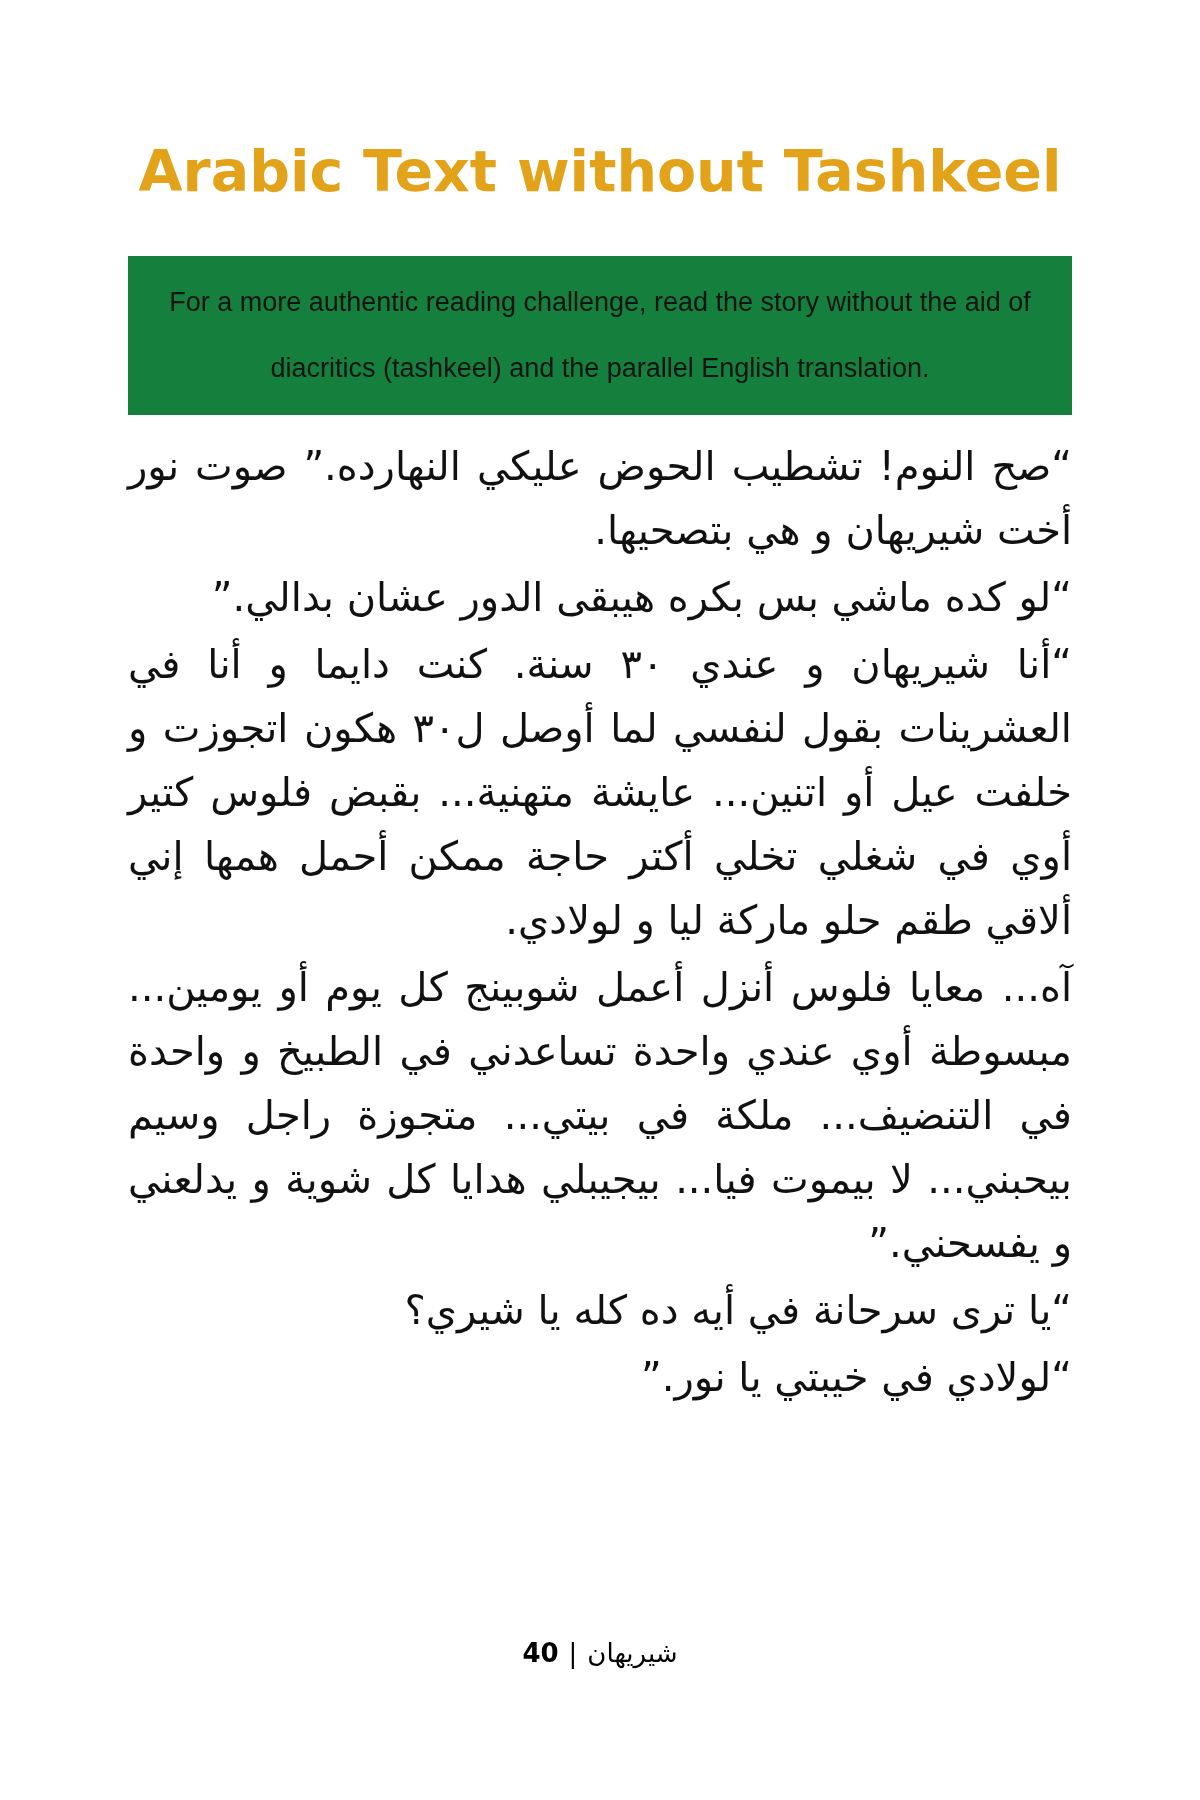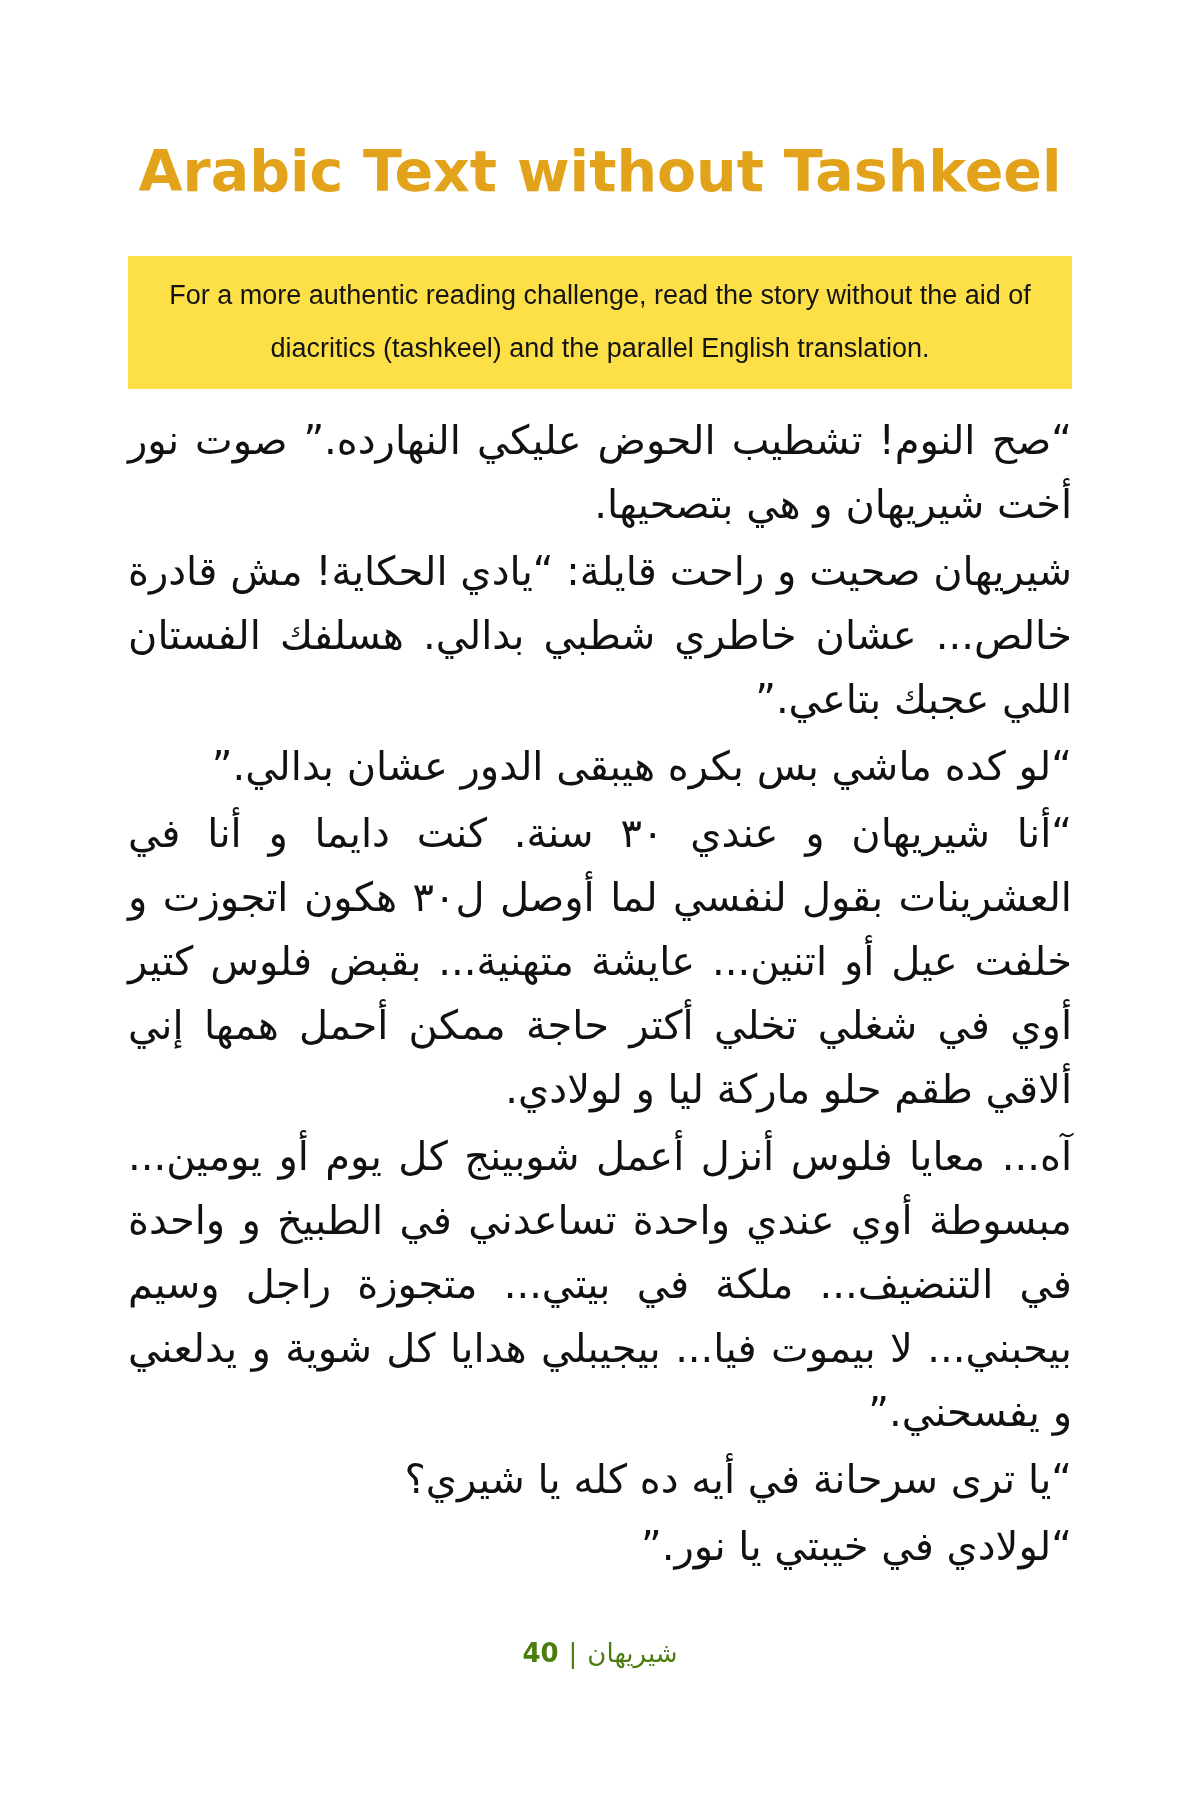--- a/index.html
+++ b/index.html
@@ -23,26 +23,26 @@
     text-align: center;
     font-family: "DejaVu Sans", sans-serif;
     font-weight: bold;
     font-size: 57px;
     letter-spacing: 0px;
     color: #E2A31B;
     white-space: nowrap;
   }
   .intro-note {
     margin-top: 52px;
-    background: #fde047;
+    background: #15803d;
     color: #141414;
     text-align: center;
     font-family: "Liberation Sans", sans-serif;
     font-size: 27px;
-    line-height: 53px;
+    line-height: 66px;
     padding: 13px 30px 14px 30px;
   }
   .story {
     margin-top: 19px;
     direction: rtl;
   }
   .story p {
     font-family: "DejaVu Sans", sans-serif;
     font-size: 40px;
     color: #111111;
@@ -52,37 +52,36 @@
   }
   .page-footer {
     position: absolute;
     left: 0;
     right: 0;
     top: 1638px;
     text-align: center;
     direction: rtl;
     font-family: "DejaVu Sans", sans-serif;
     font-size: 26px;
-    color: #4d7c0f;
+    color: #000000;
   }
   .page-footer .sep { padding: 0 10px; font-weight: normal; }
   .page-footer .num { font-weight: bold; }
 </style>
 </head>
 <body>
 
 <div class="page">
 
   <h1 class="page-title">Arabic Text without Tashkeel</h1>
 
   <div class="intro-note">For a more authentic reading challenge, read the story without the aid of diacritics (tashkeel) and the parallel English translation.</div>
 
   <div class="story">
     <p>“صح النوم! تشطيب الحوض عليكي النهارده.” صوت نور أخت شيريهان و هي بتصحيها.</p>
-    <p>شيريهان صحيت و راحت قايلة: “يادي الحكاية! مش قادرة خالص... عشان خاطري شطبي بدالي. هسلفك الفستان اللي عجبك بتاعي.”</p>
     <p>“لو كده ماشي بس بكره هيبقى الدور عشان بدالي.”</p>
     <p>“أنا شيريهان و عندي ٣٠ سنة. كنت دايما و أنا في العشرينات بقول لنفسي لما أوصل ل٣٠ هكون اتجوزت و خلفت عيل أو اتنين... عايشة متهنية... بقبض فلوس كتير أوي في شغلي تخلي أكتر حاجة ممكن أحمل همها إني ألاقي طقم حلو ماركة ليا و لولادي.</p>
     <p>آه... معايا فلوس أنزل أعمل شوبينج كل يوم أو يومين... مبسوطة أوي عندي واحدة تساعدني في الطبيخ و واحدة في التنضيف... ملكة في بيتي... متجوزة راجل وسيم بيحبني... لا بيموت فيا... بيجيبلي هدايا كل شوية و يدلعني و يفسحني.”</p>
     <p>“يا ترى سرحانة في أيه ده كله يا شيري؟</p>
     <p>“لولادي في خيبتي يا نور.”</p>
   </div>
 
   <div class="page-footer">
     <span class="book">شيريهان</span><span class="sep">|</span><span class="num">40</span>
   </div>

